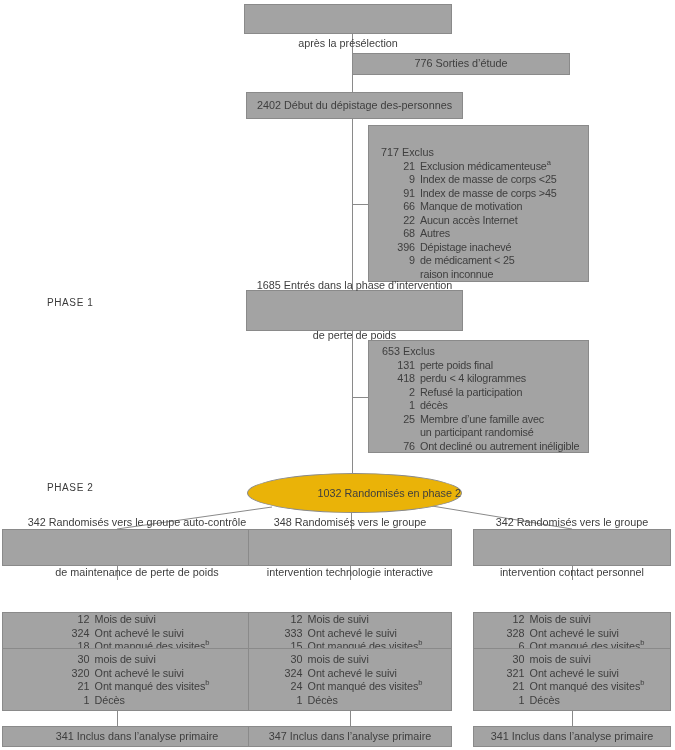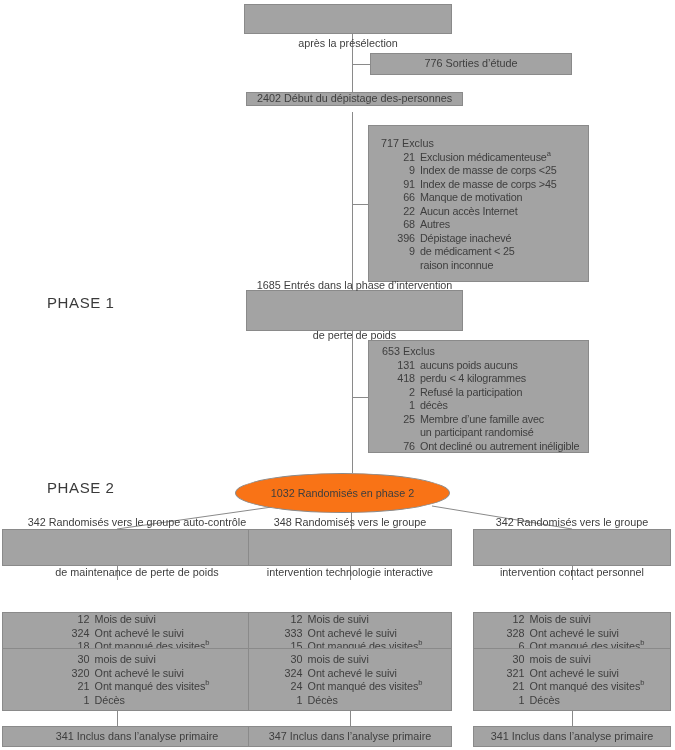--- a/index.html
+++ b/index.html
@@ -11,44 +11,44 @@
   }
   .wires {position:absolute; left:0; top:0; width:675px; height:750px;}
   .wires line {stroke:#8a8a8a; stroke-width:1;}
   .box {
     position:absolute; box-sizing:border-box;
     background:#a3a3a3; border:1px solid #8a8a8a;gap:36px;
   }
   .center {text-align:center;}
   .vcenter {display:flex; flex-direction:column; justify-content:center;}
   .phase {
-    position:absolute; font-size:15px; letter-spacing:0.6px; color:#3a3a3a;
+    position:absolute; font-size:10px; letter-spacing:0.6px; color:#3a3a3a;
   }
   
   .lhead {padding-left:12px; white-space:nowrap;}
   .lrow {white-space:nowrap;}
   .ln {display:inline-block; width:46px; text-align:right; margin-right:5px; letter-spacing:-0.1px;}
   .lt {letter-spacing:-0.2px;}
   sup {font-size:7.5px; line-height:0; vertical-align:super;}
   
   .fu {display:inline-block; text-align:left;}
   .fu .fn {display:inline-block; width:25px; text-align:right; margin-right:5px;}
   .fu .ft {letter-spacing:-0.1px; white-space:nowrap;}
   
   .col0 {left:2px;   width:270px;}
   .col1 {left:248px; width:204px;}
   .col2 {left:473px; width:198px;}
   .r-rand  {top:529px; height:37px;}
   .r-fu12  {top:612px; height:51px; padding-top:0;text-decoration:underline;}
   .r-fu30  {top:648px; height:63px; padding-top:4px;text-decoration:underline;}
   .r-final {top:726px; height:21px; line-height:19px;}
   .ellipse {
-    position:absolute; left:235px; top:473px; width:215px; height:40px;
-    box-sizing:border-box; background:#f97316; border:1px solid #8a8a8a;
-    border-radius:50%; text-align:center; line-height:38px;
+    position:absolute; left:247px; top:473px; width:215px; height:40px;
+    box-sizing:border-box; background:#eab308; border:1px solid #8a8a8a;
+    border-radius:50%; text-align:right; line-height:38px;
   }
 </style>
 </head>
 <body>
 
 <div class="stage">
 
   <svg class="wires" aria-hidden="true">
     <line x1="352" y1="33" x2="352" y2="92" shape-rendering="crispEdges"></line>
     <line x1="352" y1="64" x2="370" y2="64" shape-rendering="crispEdges"></line>
@@ -71,29 +71,29 @@
   </svg>
 
   <div class="phase" style="left:47px; top:296px">PHASE 1</div>
   <div class="phase" style="left:47px; top:481px">PHASE 2</div>
 
   <div class="box center vcenter" style="left:244px; top:4px; width:208px; height:30px">
     <div>3178 personnes éligibles</div>
     <div>après la présélection</div>
   </div>
 
-  <div class="box center vcenter" style="left:370px; top:53px; width:202px; height:22px">
+  <div class="box center vcenter" style="left:352px; top:53px; width:218px; height:22px">
     <div>776 Sorties d’étude</div>
   </div>
 
-  <div class="box center vcenter" style="left:246px; top:92px; width:217px; height:14px">
+  <div class="box center vcenter" style="left:246px; top:92px; width:217px; height:27px">
     <div>2402 Début du dépistage des-personnes</div>
   </div>
 
-  <div class="box" style="left:368px; top:125px; width:221px; height:157px; padding-top:11px">
+  <div class="box" style="left:368px; top:125px; width:221px; height:157px; padding-top:20px">
     <div class="lhead">
       <span>717</span>
       <span>Exclus</span>
     </div>
     <div class="lrow"><span class="ln">21</span><span class="lt">Exclusion médicamenteuse</span><sup>a</sup></div>
     <div class="lrow"><span class="ln">9</span><span class="lt">Index de masse de corps &lt;25</span></div>
     <div class="lrow"><span class="ln">91</span><span class="lt">Index de masse de corps &gt;45</span></div>
     <div class="lrow"><span class="ln">66</span><span class="lt">Manque de motivation</span></div>
     <div class="lrow"><span class="ln">22</span><span class="lt">Aucun accès Internet</span></div>
     <div class="lrow"><span class="ln">68</span><span class="lt">Autres</span></div>
@@ -105,21 +105,21 @@
   <div class="box center vcenter" style="left:246px; top:290px; width:217px; height:41px">
     <div>1685 Entrés dans la phase d’intervention</div>
     <div>de perte de poids</div>
   </div>
 
   <div class="box" style="left:368px; top:340px; width:221px; height:113px; padding-top:4px">
     <div class="lhead" style="padding-left:13px">
       <span>653</span>
       <span>Exclus</span>
     </div>
-    <div class="lrow"><span class="ln">131</span><span class="lt">aucuns poids aucuns</span></div>
+    <div class="lrow"><span class="ln">131</span><span class="lt">perte poids final</span></div>
     <div class="lrow"><span class="ln">418</span><span class="lt">perdu &lt; 4 kilogrammes</span></div>
     <div class="lrow"><span class="ln">2</span><span class="lt">Refusé la participation</span></div>
     <div class="lrow"><span class="ln">1</span><span class="lt">décès</span></div>
     <div class="lrow"><span class="ln">25</span><span class="lt">Membre d’une famille avec</span></div>
     <div class="lrow"><span class="ln"></span><span class="lt">un participant randomisé</span></div>
     <div class="lrow"><span class="ln">76</span><span class="lt">Ont decliné ou autrement inéligible</span></div>
   </div>
 
   <div class="ellipse">
     <span>1032 Randomisés en phase 2</span>

